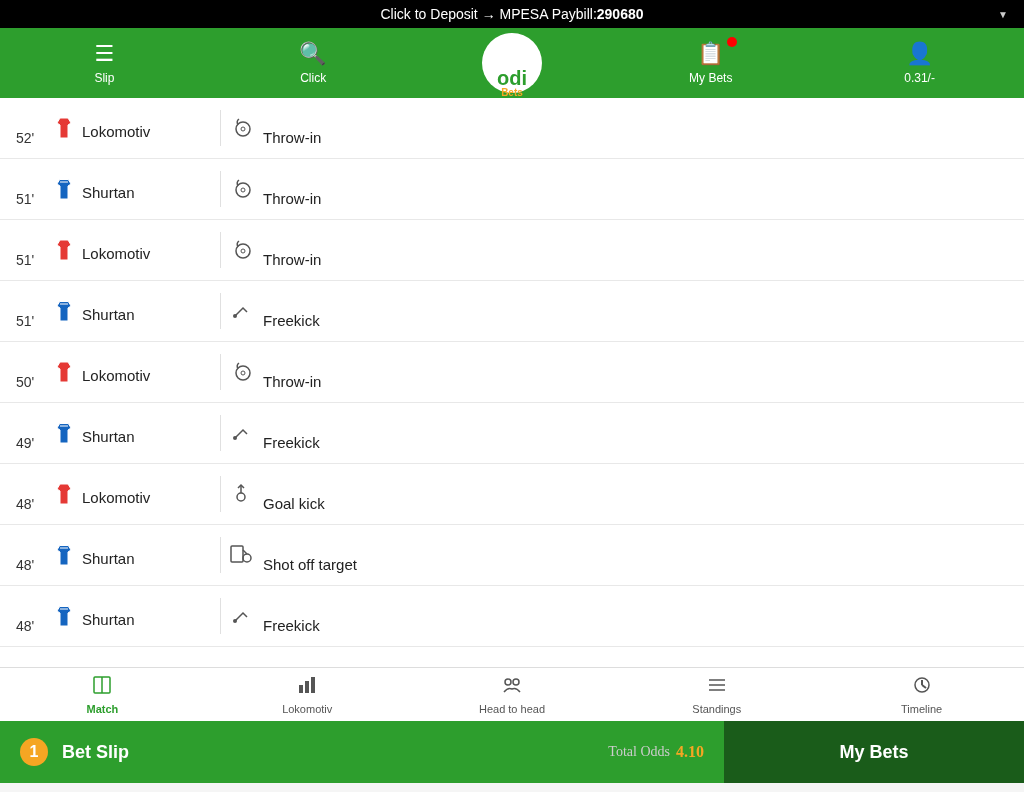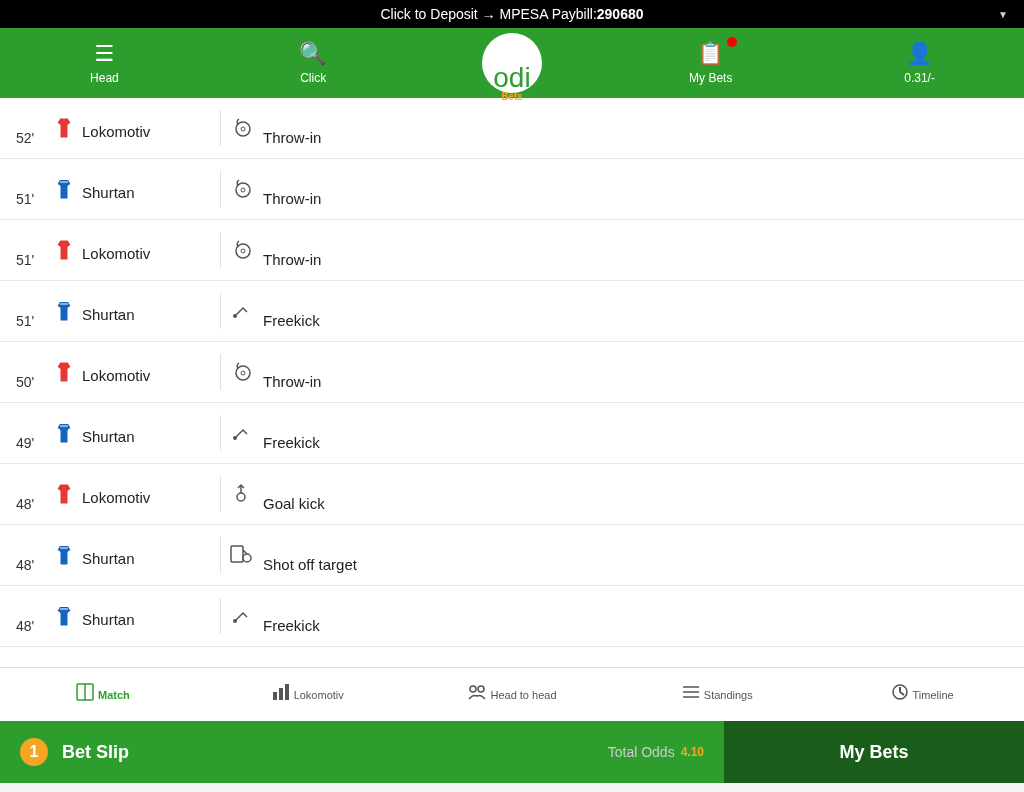--- a/index.html
+++ b/index.html
@@ -55,22 +55,22 @@
       background: #fff;
       border-radius: 50%;
       width: 60px;
       height: 60px;
       display: flex;
       align-items: center;
       justify-content: center;
       flex-direction: column;
     }
     .logo-text-odi {
-      font-size: 28px;
-      font-weight: normal;
+      font-size: 20px;
+      font-weight: bold;
       color: #2d9e2d;
       line-height: 1;
       margin-top: 40px;
     }
     .logo-text-bets {
       font-size: 10px;
       color: #f5a623;
       font-weight: bold;
       line-height: 1;
     }
@@ -148,21 +148,21 @@
     .bottom-tabs {
       display: flex;
       background: #fff;
       border-top: 1px solid #ddd;
       height: 54px;
       align-items: center;
       justify-content: space-around;
     }
     .tab-item {
       display: flex;
-      flex-direction: row;
+      flex-direction: column;
       align-items: center;
       justify-content: center;
       font-size: 11px;
       color: #555;
       cursor: pointer;
       gap: 3px;
       flex: 1;
     }
     .tab-item.active {
       color: #2d9e2d;
@@ -202,28 +202,29 @@
     .bet-slip-label {
       color: #fff;
       font-size: 18px;
       font-weight: bold;
     }
     .total-odds-section {
       display: flex;
       align-items: center;
       gap: 6px;
       margin-left: auto;
+      font-family: Liberation Serif, serif;
     }
     .total-odds-text {
       color: #ccc;
       font-size: 14px;
     }
     .total-odds-value {
       color: #f5a623;
-      font-size: 12px;
+      font-size: 16px;
       font-weight: bold;
     }
     .my-bets-button {
       background: #1a5c1a;
       color: #fff;
       height: 100%;
       display: flex;
       align-items: center;
       justify-content: center;
       padding: 0 40px;
@@ -238,21 +239,21 @@
 
 <div class="deposit-bar">
   <span>Click to Deposit → MPESA Paybill: </span>
     <strong>290680</strong>
   <span class="dropdown-icon">▼</span>
 </div>
 
 <div class="nav-bar">
   <div class="nav-item">
     <span class="nav-icon">☰</span>
-    <span>Head</span>
+    <span>Slip</span>
   </div>
   <div class="nav-item">
     <span class="nav-icon">🔍</span>
     <span>Click</span>
   </div>
   <div class="nav-logo">
     <div class="logo-circle">
       <span class="logo-text-odi">odi</span>
       <span class="logo-text-bets">Bets</span>
     </div>

